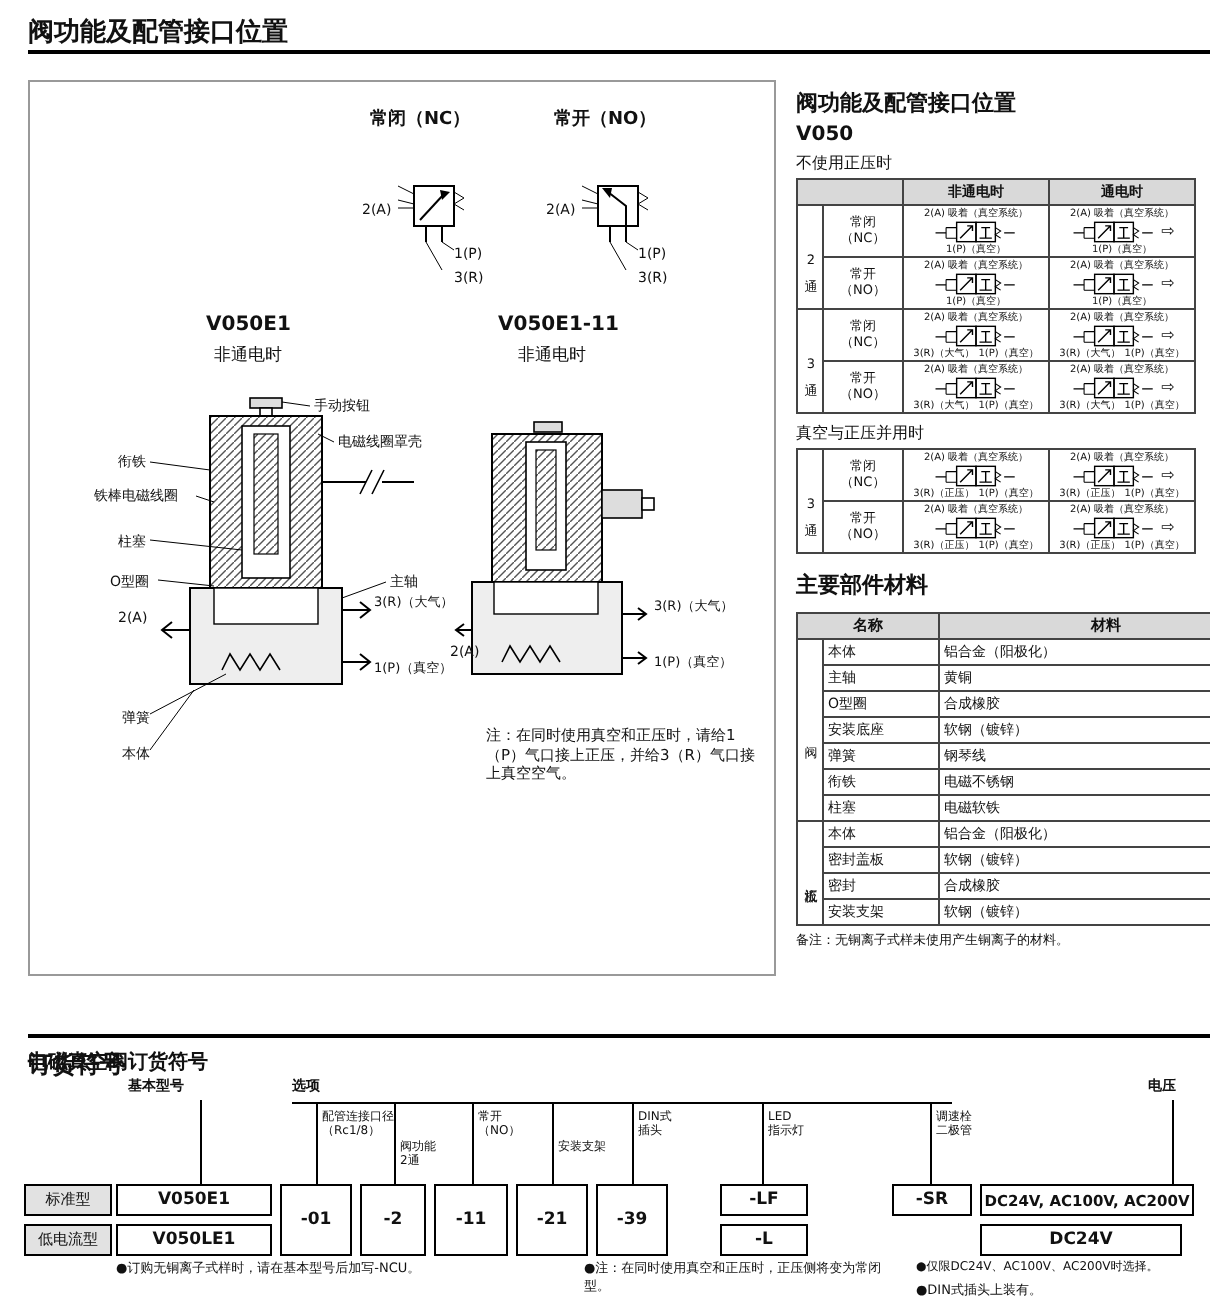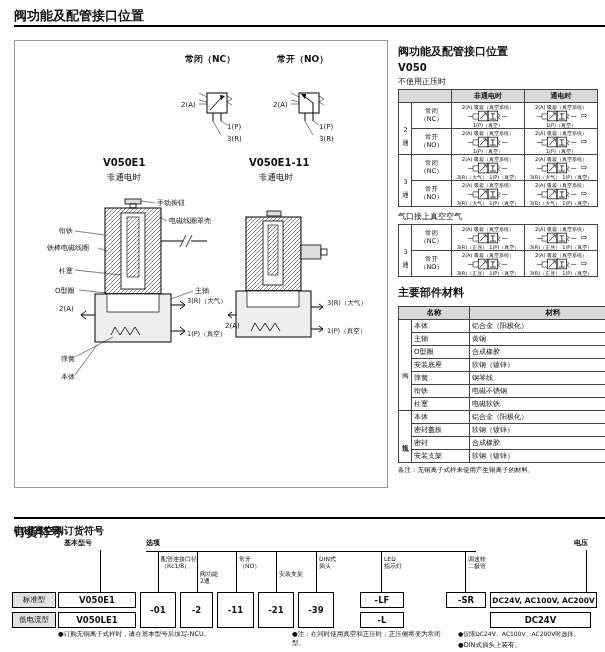--- a/index.html
+++ b/index.html
@@ -176,20 +176,21 @@
         <path d="M26,122 l4,-8 l5,8 l5,-8 l5,8 l5,-8 l5,8" class="pk" stroke-width="0.8"></path>
       </g>
       <path d="M11,106 h-8 m4,-3 l-4,3 l4,3" class="pk" stroke-width="1"></path>
       <path d="M86,98 h12 m-4,-3 l4,3 l-4,3" class="pk" stroke-width="1"></path>
       <path d="M86,120 h12 m-4,-3 l4,3 l-4,3" class="pk" stroke-width="1"></path>
       <text x="0" y="119" class="t7">2(A)</text>
       <text x="102" y="96" class="t65">3(R)（大气）</text>
       <text x="102" y="124" class="t65">1(P)（真空）</text>
     </svg>
 
+    <div class="abs vnote" style="left:228px;top:322px;width:140px">注：在同时使用真空和正压时，请给1（P）气口接上正压，并给3（R）气口接上真空空气。</div>
   </div>
 
   <div class="abs" style="left:398px;top:44px;width:202px">
 
     <div class="rh">阀功能及配管接口位置</div>
     <div style="font-size:10px;font-weight:bold;margin-top:3px">V050</div>
     <div class="sub8" style="margin-top:3px">不使用正压时</div>
 
     <table class="vf" style="margin-top:2px">
       <colgroup>
@@ -302,21 +303,21 @@
                   <use href="#msym"></use>
                 </svg>
                 <span class="flowarrow">⇨</span>
               </div>
           <div class="dl"><span>3(R)（大气）</span><span>1(P)（真空）</span></div>
         </td>
       </tr>
     </tbody>
       </table>
 
-    <div class="sub8" style="margin-top:4px">气口接上真空空气</div>
+    <div class="sub8" style="margin-top:4px">真空与正压并用时</div>
 
     <table class="vf" style="margin-top:2px">
       <colgroup>
           <col style="width:13px">
           <col style="width:40px">
           <col style="width:73px">
           <col style="width:73px">
         </colgroup>
       <tbody>
           <tr>

